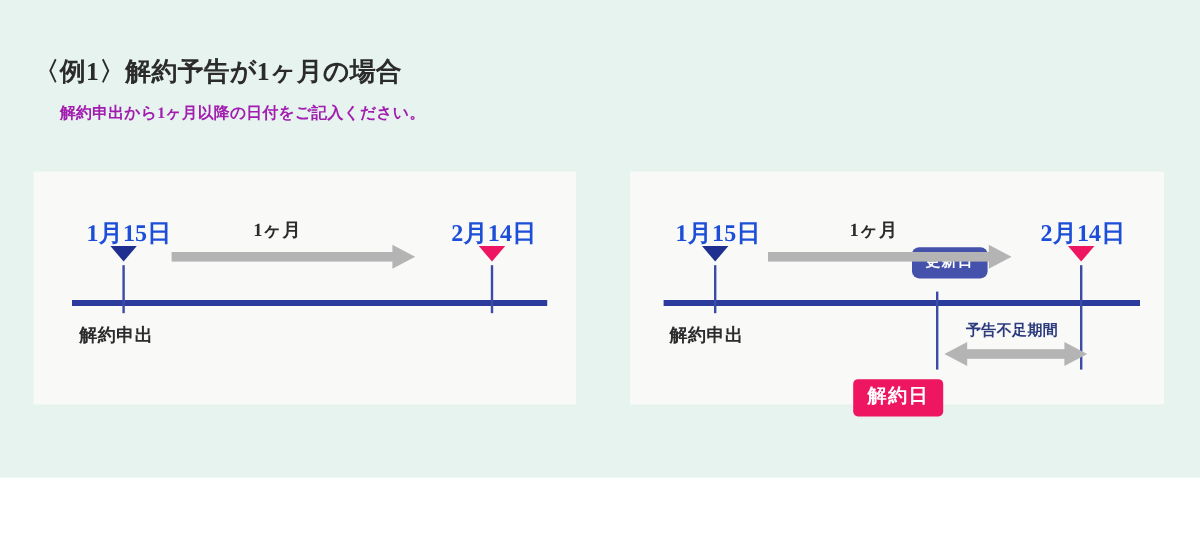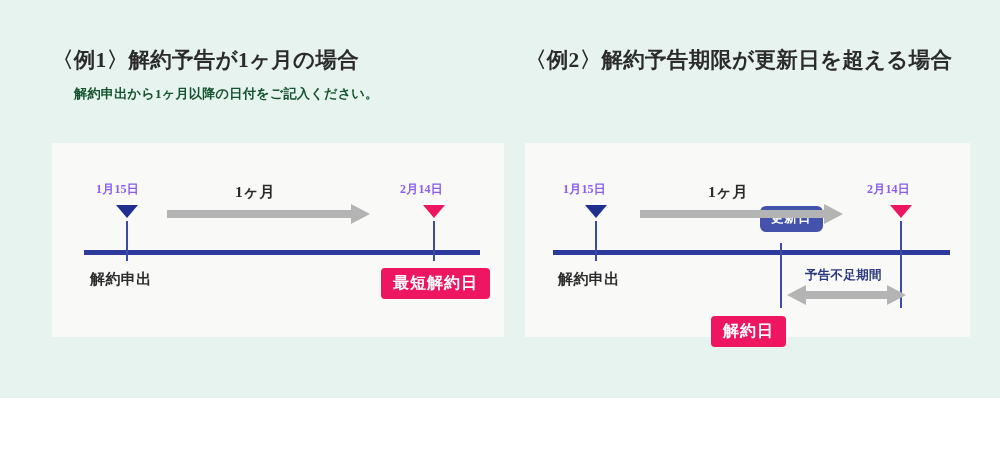--- a/index.html
+++ b/index.html
@@ -25,37 +25,37 @@
     width: 1000px;
     height: 398px;
     background: #e6f3ef;
   }
   .panel {
     position: absolute;
     top: 48px;
     width: 465px;
     height: 300px;
   }
-  .panel-left  { left: 52px; }
+  .panel-left  { left: 28px; }
   .panel-right { left: 525px; }
 
   .panel-title {
     font-size: 21.5px;
     font-weight: bold;
     color: #2b2b2b;
     letter-spacing: 0.3px;
     line-height: 1.2;
     white-space: nowrap;
   }
   .panel-sub {
     margin-top: 11px;
     margin-left: 22px;
     font-size: 13.2px;
     font-weight: bold;
-    color: #14532d;
+    color: #a21caf;
     letter-spacing: 0.2px;
     white-space: nowrap;
   }
 
   .card {
     position: absolute;
     top: 95px;
     left: 0;
     width: 452px;
     height: 194px;
@@ -79,23 +79,23 @@
     width: 0;
     height: 0;
     border-left: 11px solid transparent;
     border-right: 11px solid transparent;
   }
   .tri-navy { border-top: 13px solid #1f2f8f; }
   .tri-pink { border-top: 13px solid #ee1561; }
 
   .date-label {
     position: absolute;
-    font-size: 12px;
-    font-weight: bold;
-    color: #8b5cf6;
+    font-size: 20px;
+    font-weight: bold;
+    color: #1d4ed8;
     white-space: nowrap;
     letter-spacing: 0.2px;
   }
   .foot-label {
     position: absolute;
     font-size: 15px;
     font-weight: bold;
     color: #2b2b2b;
     white-space: nowrap;
     letter-spacing: 0.4px;
@@ -183,32 +183,30 @@
       <div class="axis" style="left:32px; top:107px; width:396px;"></div>
 
       <div class="date-label" style="left:44px; top:38px;">1月15日</div>
       <div class="tri tri-navy" style="left:64px; top:62px;"></div>
       <div class="tick" style="left:74px; top:78px; height:40px;"></div>
       <div class="foot-label" style="left:38px; top:127px;">解約申出</div>
 
       <div class="date-label" style="left:348px; top:38px;">2月14日</div>
       <div class="tri tri-pink" style="left:371px; top:62px;"></div>
       <div class="tick" style="left:381px; top:78px; height:40px;"></div>
-      <div class="badge-pink" style="left:329px; top:125px;">最短解約日</div>
 
       <div class="arrow-wrap" style="left:115px; top:55px;">
         <div class="arrow-caption" style="left:68px; top:-16px;">1ヶ月</div>
         <div class="arrow-shaft" style="left:0; top:12px; width:186px;"></div>
         <div class="arrow-head-r" style="left:184px; top:6px;"></div>
       </div>
     </div>
   </div>
 
   <div class="panel panel-right">
-    <div class="panel-title">〈例2〉解約予告期限が更新日を超える場合</div>
 
     <div class="card">
 
       <div class="axis" style="left:28px; top:107px; width:397px;"></div>
 
       <div class="date-label" style="left:38px; top:38px;">1月15日</div>
       <div class="tri tri-navy" style="left:60px; top:62px;"></div>
       <div class="tick" style="left:70px; top:78px; height:40px;"></div>
       <div class="foot-label" style="left:33px; top:127px;">解約申出</div>
 

